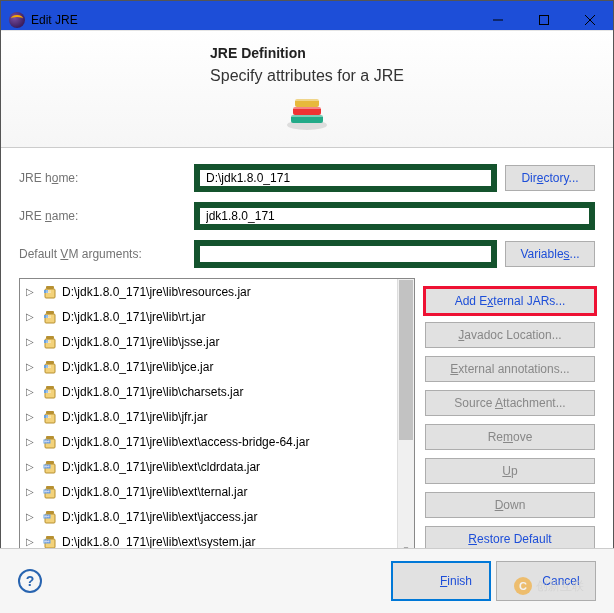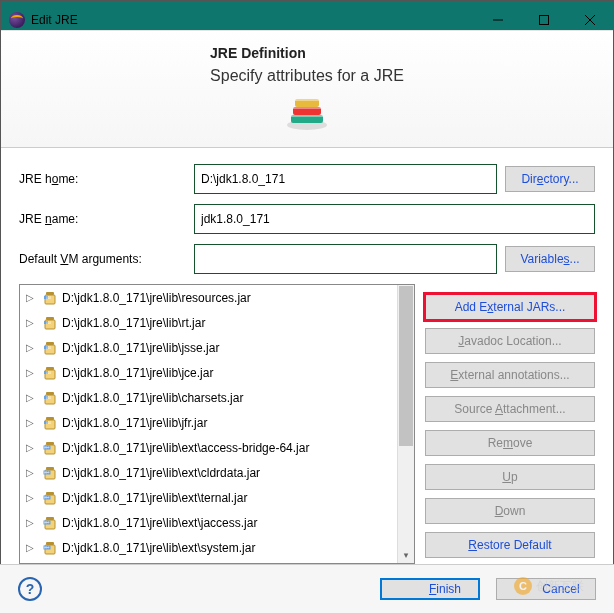--- a/index.html
+++ b/index.html
@@ -11,21 +11,21 @@
     width: 614px;
     height: 613px;
     overflow: hidden;
     border: 1px solid #555;
   }
   .titlebar {
     height: 30px;
     display: flex;
     align-items: center;
     padding: 8px 0 0 8px;
-    background: #0f766e;
+    background: #1d4ed8;
     border-bottom: 1px solid #e5e5e5;
   }
   .titlebar .eclipse-icon {
     width: 16px; height: 16px;
     margin-right: 6px;
     background: radial-gradient(circle at 35% 35%, #7a4ea0 0%, #3b1e5f 70%);
     border-radius: 50%;
     position: relative;
   }
   .titlebar .eclipse-icon::after {
@@ -58,27 +58,27 @@
   .books-icon { width:48px; height:48px; }
 
   .form {
     padding: 16px 18px 8px 18px;
   }
   .row {
     display:flex;
     align-items:center;
     margin-bottom: 10px;
   }
-  .row label { width: 175px; font-size:12px; color:#000000; }
+  .row label { width: 175px; font-size:12px; color:#737373; }
   .row label u { text-decoration: underline; }
   .row input[type=text] {
     flex:1;
     height: 24px;
-    border:1px solid #14532d;
-    padding: 14px 6px;
+    border:6px solid #14532d;
+    padding: 8px 6px;
     font-size:12px;
     font-family: inherit;
   }
   .row .btn { margin-left:8px; }
   .btn {
     height: 26px;
     min-width: 90px;
     padding: 0 10px;
     background: #e1e1e1;
     border: 1px solid #adadad;
@@ -173,21 +173,21 @@
     width:24px;height:24px;
     border:2px solid #2864b0;
     border-radius:50%;
     color:#2864b0;
     display:flex;align-items:center;justify-content:center;
     font-weight:bold;
     font-size:14px;
     cursor:pointer;
   }
   .footer-spacer{flex:1;}
-  .footer .btn { min-width:100px; height:22px; margin-left:16px;padding-left:40px; }
+  .footer .btn { min-width:100px; height:40px; margin-left:5px;padding-left:40px; }
   .footer .btn.default { background:#e1e1e1; border:1px solid #0078d7; box-shadow: inset 0 0 0 1px #0078d7; }
   .watermark {
     position:absolute;
     right:30px;bottom:18px;
     font-size:12px;
     color:#ccc;
     pointer-events:none;
     display:flex;align-items:center;gap:4px;
     opacity:0.6;
   }

